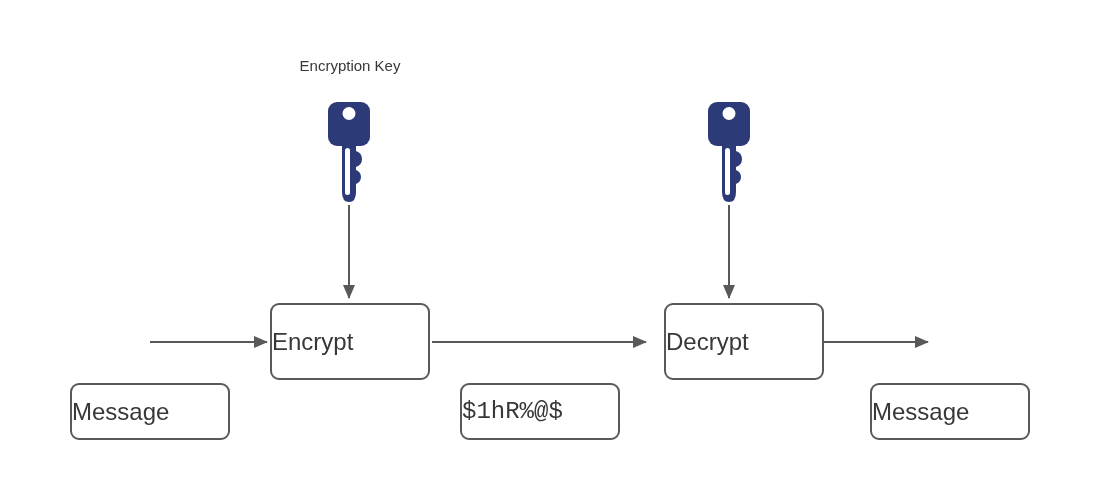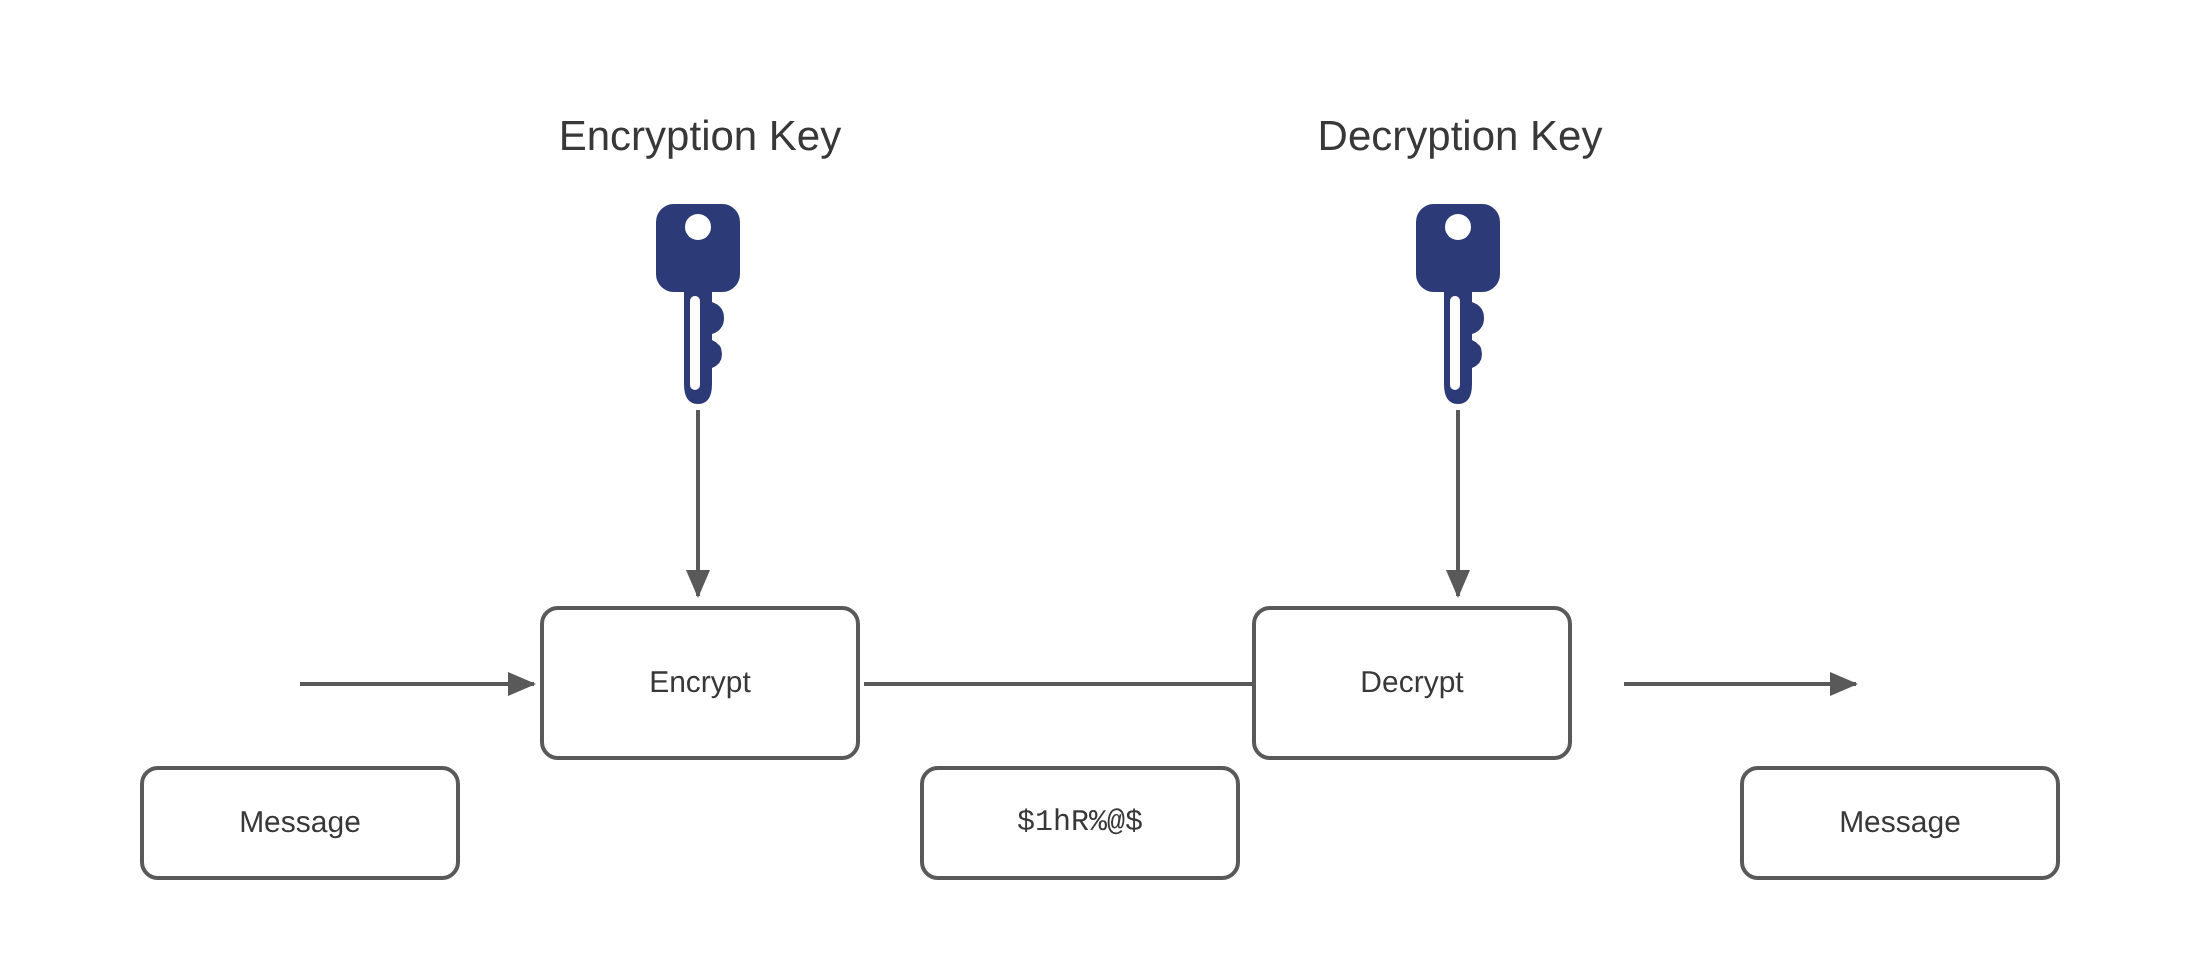--- a/index.html
+++ b/index.html
@@ -6,31 +6,31 @@
     --background:#ffffff; --stroke:#595959; --text:#383838;
     --key-fill:#2d3a78; --box-fill:#ffffff;
   }
   html,body{margin:0;padding:0;background:var(--background);}
   body{font-family:"Liberation Sans", sans-serif;}
   .canvas{position:relative;width:1100px;height:484px;background:var(--background);overflow:hidden;}
   .layer{position:absolute;left:0;top:0;pointer-events:none;}
   .node{
     position:absolute;box-sizing:border-box;
     background:var(--box-fill);border:2px solid var(--stroke);border-radius:9px;
-    display:flex;align-items:center;justify-content:center;
-    font-size:15px;color:var(--text);line-height:1;
+    display:flex;align-items:center;
+    font-size:24px;color:var(--text);line-height:1;
   }
   .encrypt-box{left:270px;top:303px;width:160px;height:77px;}
-  .decrypt-box{left:626px;top:303px;width:160px;height:77px;}
+  .decrypt-box{left:664px;top:303px;width:160px;height:77px;}
   .message-in-box{left:70px;top:383px;width:160px;height:57px;}
   .ciphertext-box{left:460px;top:383px;width:160px;height:57px;font-family:Liberation Mono, monospace;}
   .message-out-box{left:870px;top:383px;width:160px;height:57px;}
   .key-caption{
     position:absolute;top:57px;width:220px;text-align:center;
-    font-size:21px;color:var(--text);
+    font-size:15px;color:var(--text);
   }
   .key-caption.enc{left:240px;}
   .key-caption.dec{left:620px;}
   .key-svg{position:absolute;top:101px;}
   .key-svg.enc{left:327px;}
   .key-svg.dec{left:707px;}
   .key-part{fill:var(--key-fill);}
   .key-cut{fill:#ffffff;}
   .connector{stroke:var(--stroke);stroke-width:2;}
   .arrowhead{fill:var(--stroke);}
@@ -47,21 +47,20 @@
       </marker>
     </defs>
     <line class="connector" x1="150" y1="342" x2="267" y2="342" marker-end="url(#arrow)"></line>
     <line class="connector" x1="432" y1="342" x2="646" y2="342" marker-end="url(#arrow)"></line>
     <line class="connector" x1="812" y1="342" x2="928" y2="342" marker-end="url(#arrow)"></line>
     <line class="connector" x1="349" y1="205" x2="349" y2="298" marker-end="url(#arrow)"></line>
     <line class="connector" x1="729" y1="205" x2="729" y2="298" marker-end="url(#arrow)"></line>
   </svg>
 
   <div class="key-caption enc">Encryption Key</div>
-  <div class="key-caption dec">Decryption Key</div>
 
   <svg class="key-svg enc" width="44" height="104" viewBox="0 0 44 104">
     <rect class="key-part" x="1" y="1" width="42" height="44" rx="9"></rect>
     <path class="key-part" d="M15,40 L15,91 Q15,101 22,101 Q29,101 29,91 L29,83 Q34,81 34,76 Q34,71 29,69 L29,66 Q35,64 35,58 Q35,52 29,50 L29,40 Z"></path>
     <circle class="key-cut" cx="22" cy="12.5" r="6.5"></circle>
     <rect class="key-cut" x="18" y="47" width="5" height="47" rx="2.5"></rect>
   </svg>
   <svg class="key-svg dec" width="44" height="104" viewBox="0 0 44 104">
     <rect class="key-part" x="1" y="1" width="42" height="44" rx="9"></rect>
     <path class="key-part" d="M15,40 L15,91 Q15,101 22,101 Q29,101 29,91 L29,83 Q34,81 34,76 Q34,71 29,69 L29,66 Q35,64 35,58 Q35,52 29,50 L29,40 Z"></path>

